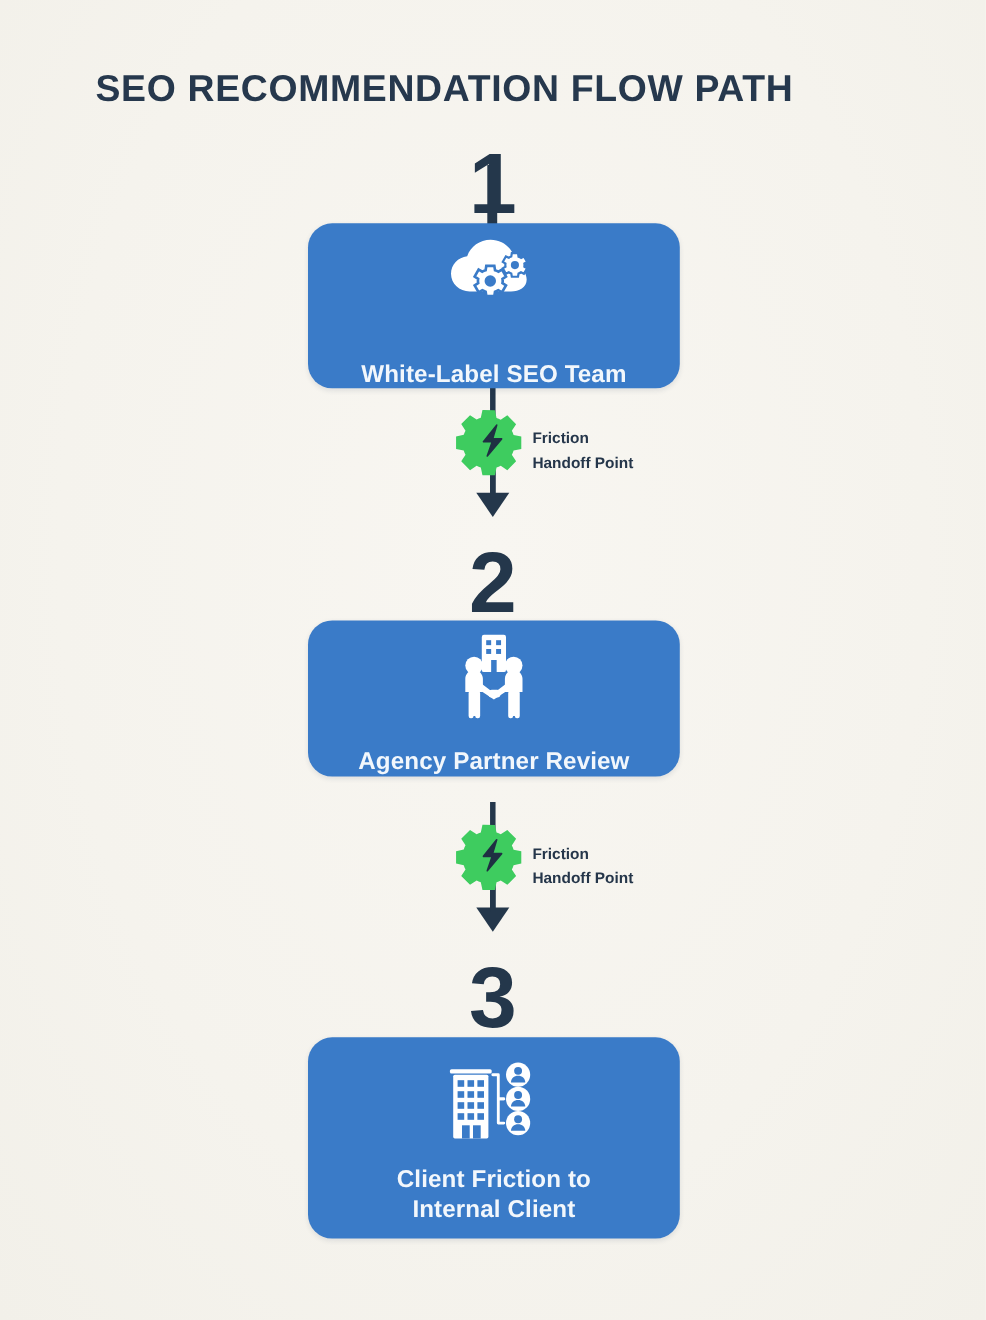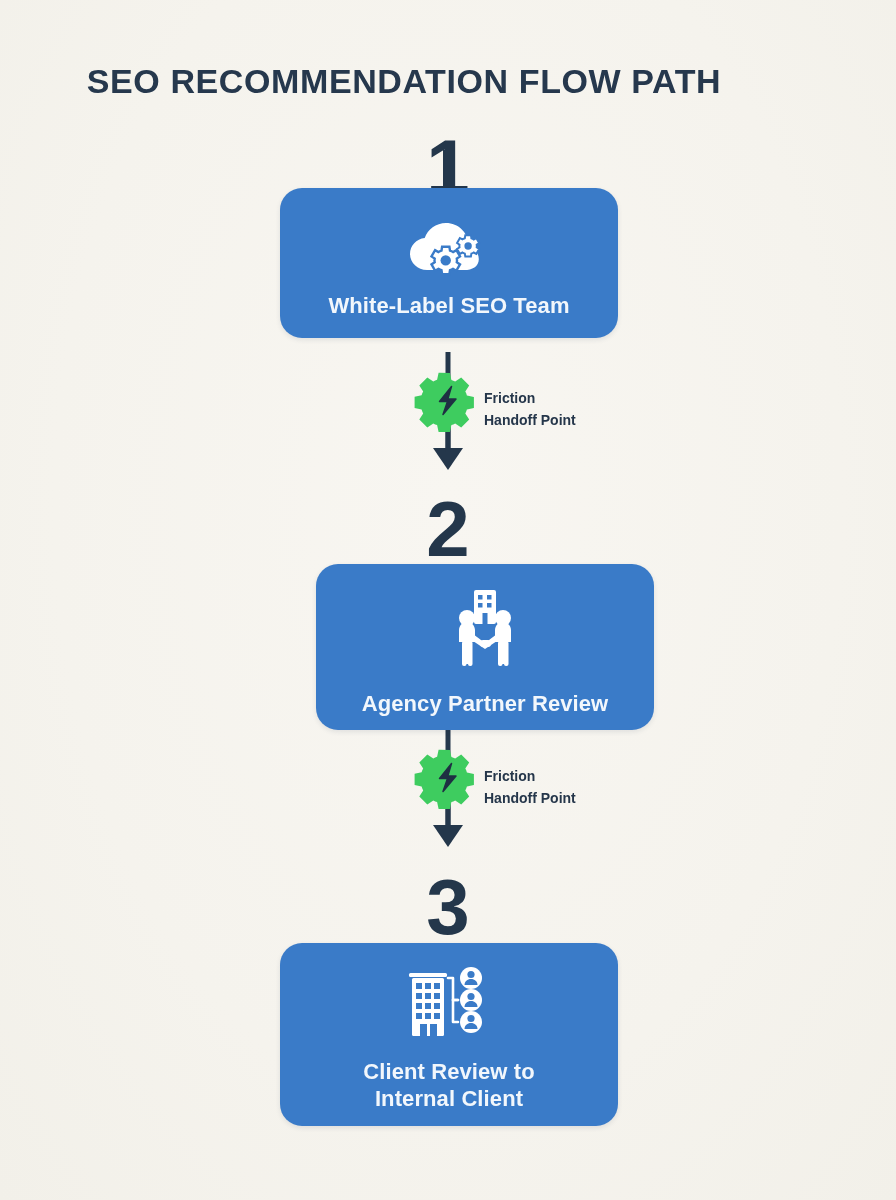--- a/index.html
+++ b/index.html
@@ -60,22 +60,22 @@
     background: #3a7bc8;
     border-radius: 22px;
     z-index: 2;
     display: flex;
     flex-direction: column;
     align-items: center;
     justify-content: center;
     box-sizing: border-box;
     box-shadow: 0 2px 5px rgba(30, 50, 80, 0.10);
   }
-  .box-1 { top: 188px; height: 150px; padding-top: 8px; }
-  .box-2 { top: 564px; height: 166px; padding-top: 6px; margin-left: 36px; }
+  .box-1 { top: 203px; height: 150px; padding-top: 8px; justify-content: space-between; }
+  .box-2 { top: 564px; height: 142px; padding-top: 6px; }
   .box-3 { top: 943px; height: 183px; padding-top: 6px; }
 
   .step-icon {
     display: block;
     margin-bottom: 10px;
   }
   .box-label {
     color: #f2f7fc;
     font-weight: bold;
     font-size: 22px;
@@ -253,18 +253,18 @@
           <path d="M63.5 43c0-3.6 2.9-6 6.5-6s6.5 2.4 6.5 6z" fill="#3a7bc8"></path>
         </g>
         <g>
           <circle cx="70" cy="58" r="11" fill="#ffffff"></circle>
           <circle cx="70" cy="54.5" r="3.6" fill="#3a7bc8"></circle>
           <path d="M63.5 65c0-3.6 2.9-6 6.5-6s6.5 2.4 6.5 6z" fill="#3a7bc8"></path>
         </g>
       </svg>
     </span>
     <div class="box-label">
-      <div>Client Review to</div>
+      <div>Client Friction to</div>
       <div>Internal Client</div>
     </div>
   </div>
 
 </div>
 
 </body></html>

